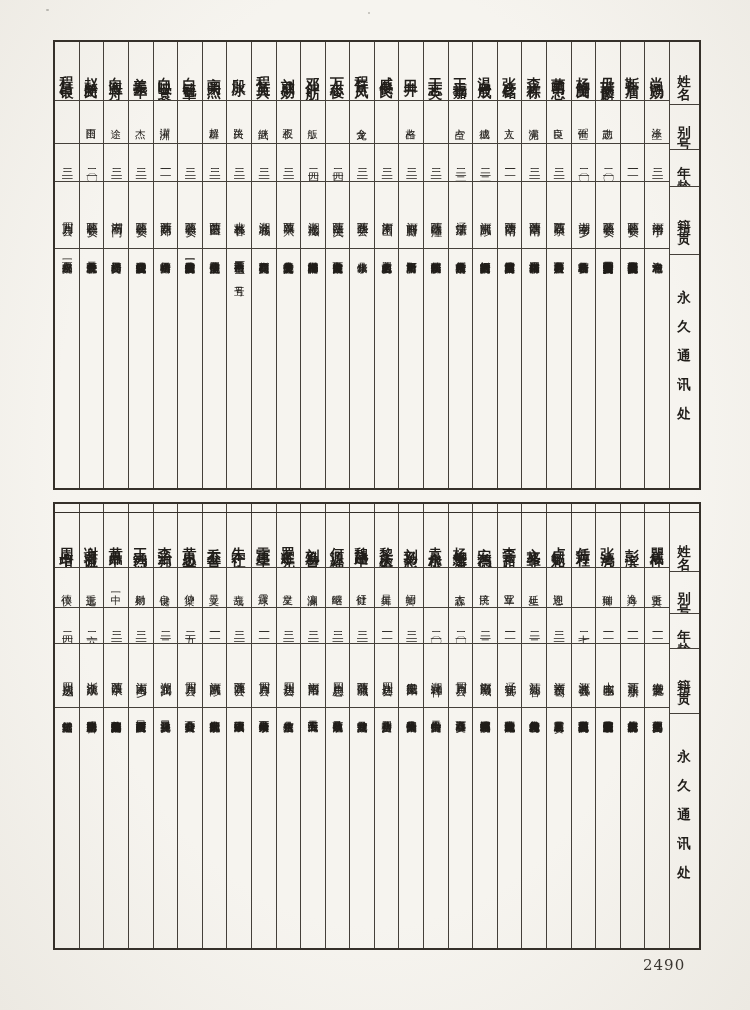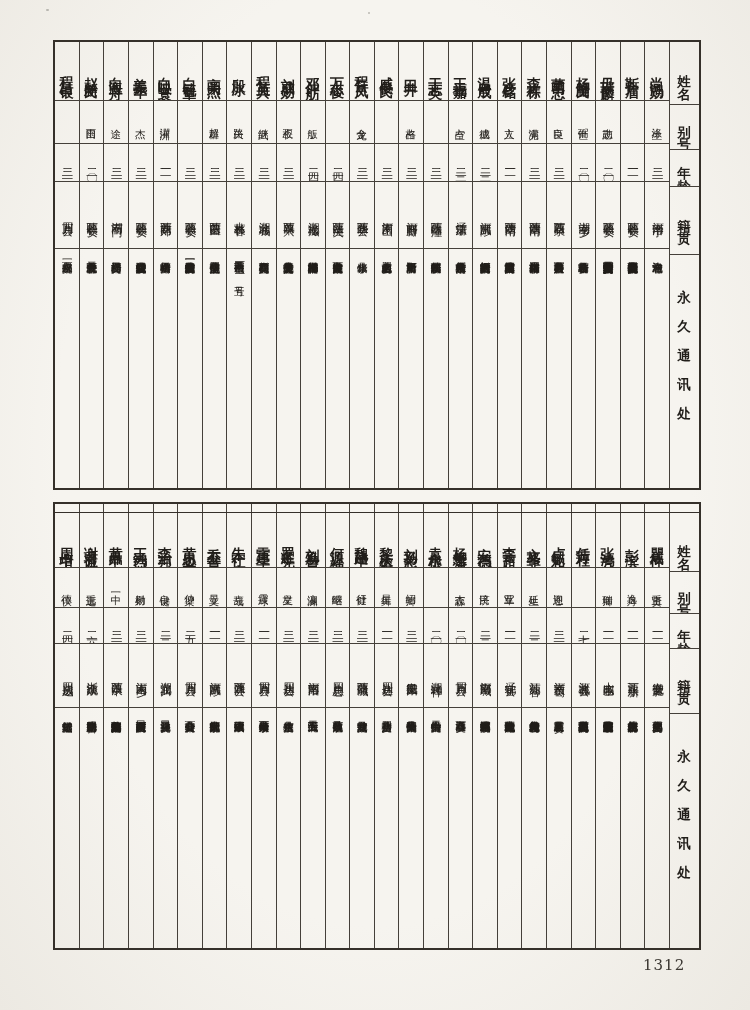--- a/index.html
+++ b/index.html
@@ -588,14 +588,14 @@
     <div class="cell r-name name">周培中</div>
     <div class="cell r-alias alias">德仪</div>
     <div class="cell r-age age">二四</div>
     <div class="cell r-origin origin">四川威远</div>
     <div class="cell r-address address">
       <span class="addr-text">威远熊华堂邮转</span>
     </div>
   </div>
 </div>
 
-  <div class="page-number">1312</div>
+  <div class="page-number">2490</div>
 </div>
 
 </body></html>

